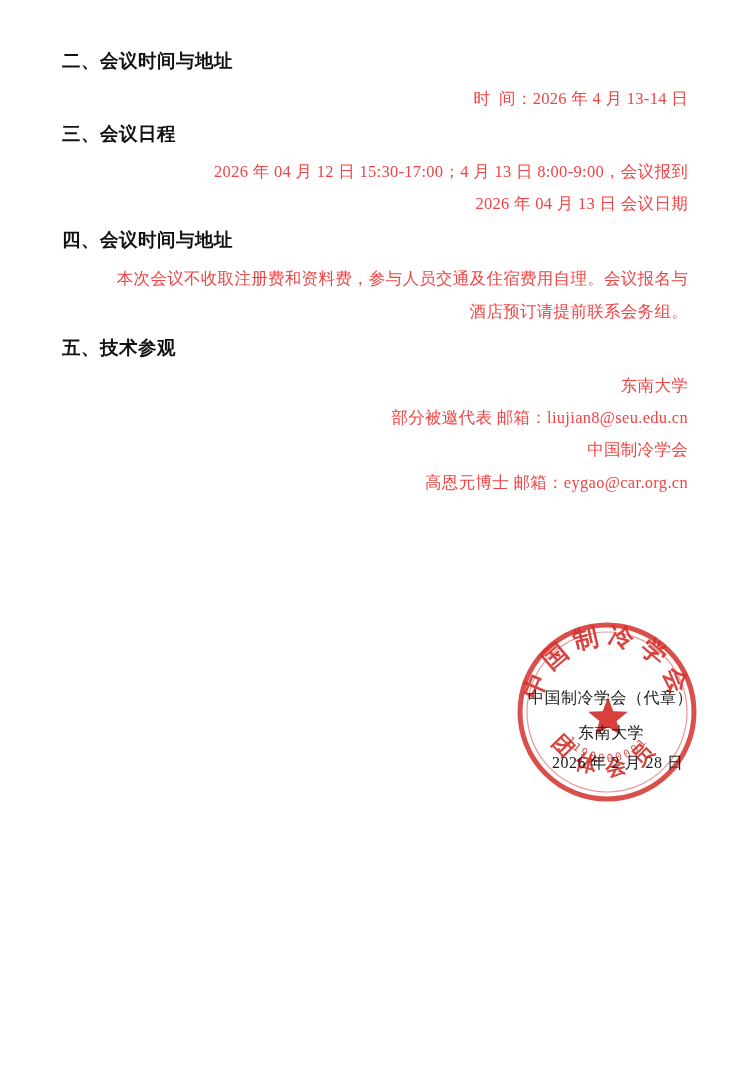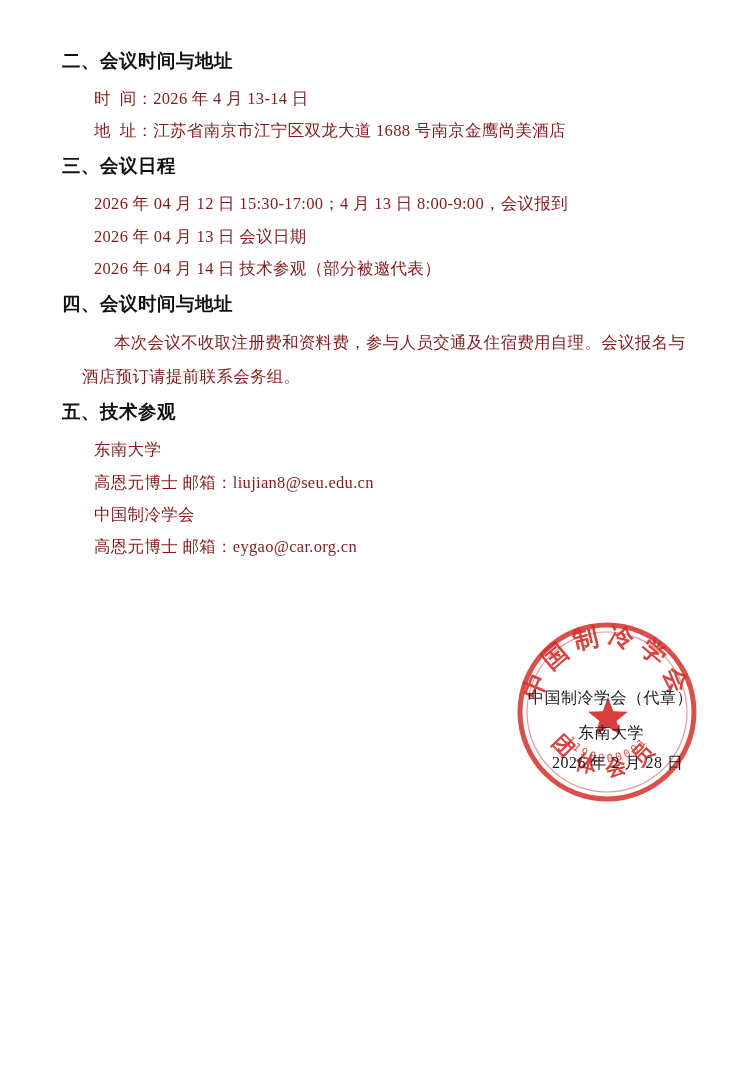--- a/index.html
+++ b/index.html
@@ -34,22 +34,23 @@
   .heading-block {
   }
   .heading-block:first-child {
     margin-top: 0;
   }
   .para {
     font-size: 16.5px;
     line-height: 1.95;
     margin: 0;
     padding-left: 32px;
-    color: #7f1d1d;
+    color: #ef4444;
     letter-spacing: 0.3px;
+    text-align: right;
   }
   .para.flow {
     padding-left: 20px;
     text-indent: 32px;
     line-height: 2.05;
     font-family: Liberation Serif, serif;
   }
   .label-pair {
     white-space: pre;
   }
@@ -91,45 +92,43 @@
   }
 </style>
 </head>
 <body>
 
 <div class="page">
 
   <div class="heading-block">
     <div class="section-heading">二、会议时间与地址</div>
     <p class="para label-pair">时  间：2026 年 4 月 13-14 日</p>
-    <p class="para label-pair">地  址：江苏省南京市江宁区双龙大道 1688 号南京金鹰尚美酒店</p>
   </div>
 
   <div class="gap-sm"></div>
 
   <div class="heading-block">
     <div class="section-heading">三、会议日程</div>
     <p class="para">2026 年 04 月 12 日 15:30-17:00；4 月 13 日 8:00-9:00，会议报到</p>
     <p class="para">2026 年 04 月 13 日  会议日期</p>
-    <p class="para">2026 年 04 月 14 日  技术参观（部分被邀代表）</p>
   </div>
 
   <div class="gap-sm"></div>
 
   <div class="heading-block">
     <div class="section-heading">四、会议时间与地址</div>
     <p class="para flow">本次会议不收取注册费和资料费，参与人员交通及住宿费用自理。会议报名与酒店预订请提前联系会务组。</p>
   </div>
 
   <div class="gap-sm"></div>
 
   <div class="heading-block">
     <div class="section-heading">五、技术参观</div>
     <p class="para">东南大学</p>
-    <p class="para">高恩元博士  邮箱：liujian8@seu.edu.cn</p>
+    <p class="para">部分被邀代表  邮箱：liujian8@seu.edu.cn</p>
     <p class="para">中国制冷学会</p>
     <p class="para">高恩元博士  邮箱：eygao@car.org.cn</p>
   </div>
 
 </div>
 
 <div class="seal-area">
 
   <div class="seal">
     <svg width="190" height="190" viewBox="0 0 190 190" xmlns="http://www.w3.org/2000/svg">

